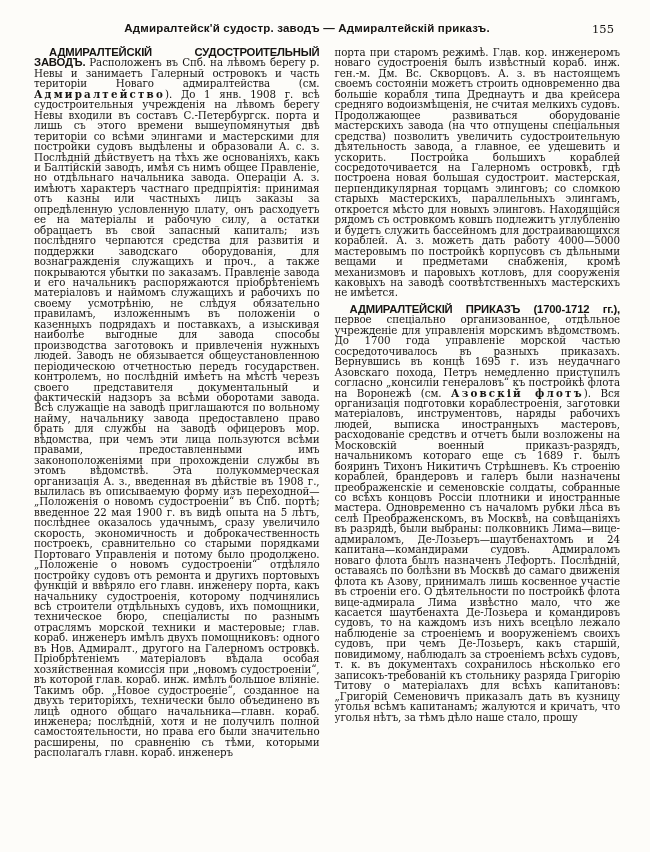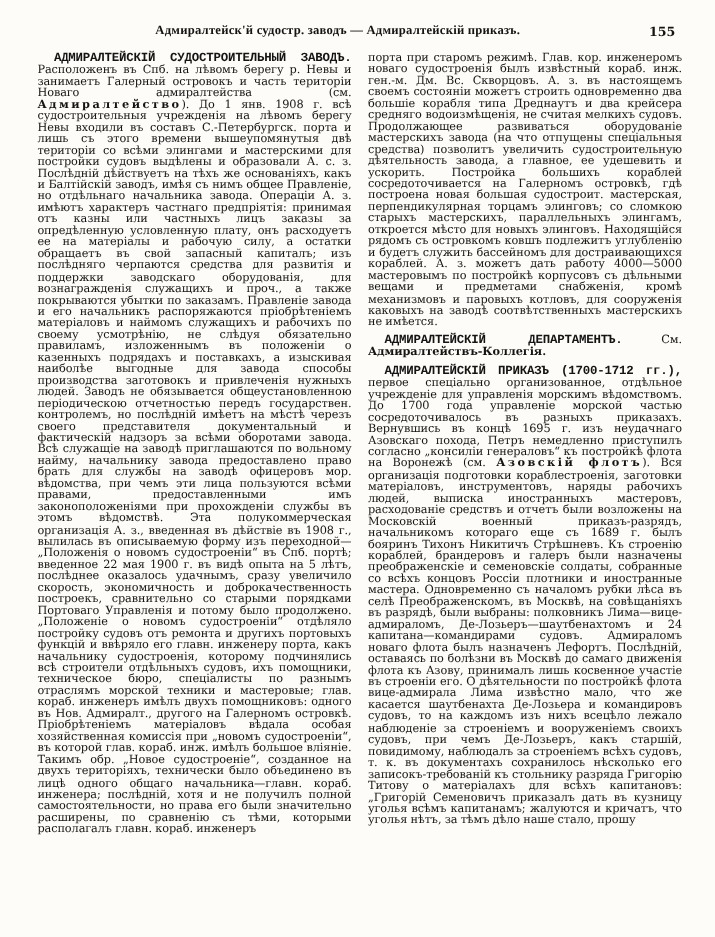--- a/index.html
+++ b/index.html
@@ -16,31 +16,31 @@
     width:650px;height:852px;
     box-sizing:border-box;
     padding:22px 30px 0 34px;
   }
   .running-head-row{
     position:relative;
     height:22px;
   }
   .running-head{
     text-align:center;
-    font-family:Liberation Serif, serif;
+    font-family:Liberation Sans, sans-serif;
     font-weight:700;
     font-size:11.5px;
     letter-spacing:.2px;
     padding-right:40px;
   }
   .page-number{
     position:absolute;
     right:6px;top:0;
     font-size:11.5px;
-    font-weight:700;
+    font-weight:400;
   }
   .columns{
     display:flex;
     gap:15px;
     margin-top:3px;
   }
   .col{
     width:286px;
     text-align:justify;
     font-size:10.3px;
@@ -48,21 +48,21 @@
     letter-spacing:-0.1px;
     word-spacing:-0.2px;
   }
   .para{
     margin:0;
     text-indent:0;
   }
   .para.indent{text-indent:15px;}
   .para.gap{margin-top:6px;}
   .run-h{
-    font-family:Liberation Mono, monospace;
+    font-family:Liberation Sans, sans-serif;
     font-weight:700;
     font-size:11.3px;
     letter-spacing:-0.2px;
   }
   .run-b{font-weight:700;}
   .run-i{}
   .run-sp{letter-spacing:2.2px;font-weight:bold;}
 </style>
 </head>
 <body>
@@ -71,17 +71,16 @@
   <div class="running-head-row">
     <div class="running-head">Адмиралтейск'й судостр. заводъ — Адмиралтейскій приказъ.</div>
     <div class="page-number">155</div>
   </div>
   <div class="columns">
     <div class="col">
         <p class="para indent"><span class="run-h">АДМИРАЛТЕЙСКІЙ СУДОСТРОИТЕЛЬНЫЙ ЗАВОДЪ. </span><span>Расположенъ въ Спб. на лѣвомъ берегу р. Невы и занимаетъ </span><span class="run-i">Галерный островокъ</span><span> и часть територіи </span><span class="run-i">Новаго адмиралтейства</span><span> (см. </span><span class="run-sp">Адмиралтейство</span><span>). До 1 янв. 1908 г. всѣ судостроительныя учрежденія на лѣвомъ берегу Невы входили въ составъ С.-Петербургск. порта и лишь съ этого времени вышеупомянутыя двѣ територіи со всѣми элингами и мастерскими для постройки судовъ выдѣлены и образовали А. с. з. Послѣдній дѣйствуетъ на тѣхъ же основаніяхъ, какъ и </span><span class="run-i">Балтійскій заводъ</span><span>, имѣя съ нимъ общее Правленіе, но отдѣльнаго начальника завода. Операціи А. з. имѣютъ характеръ частнаго предпріятія: принимая отъ казны или частныхъ лицъ заказы за опредѣленную условленную плату, онъ расходуетъ ее на матеріалы и рабочую силу, а остатки обращаетъ въ свой запасный капиталъ; изъ послѣдняго черпаются средства для развитія и поддержки заводскаго оборудованія, для вознагражденія служащихъ и проч., а также покрываются убытки по заказамъ. Правленіе завода и его начальникъ распоряжаются пріобрѣтеніемъ матеріаловъ и наймомъ служащихъ и рабочихъ по своему усмотрѣнію, не слѣдуя обязательно правиламъ, изложеннымъ въ положеніи о казенныхъ подрядахъ и поставкахъ, а изыскивая наиболѣе выгодные для завода способы производства заготовокъ и привлеченія нужныхъ людей. Заводъ не обязывается общеустановленною періодическою отчетностью передъ государствен. контролемъ, но послѣдній имѣетъ на мѣстѣ черезъ своего представителя документальный и фактическій надзоръ за всѣми оборотами завода. Всѣ служащіе на заводѣ приглашаются по вольному найму, начальнику завода предоставлено право брать для службы на заводѣ офицеровъ мор. вѣдомства, при чемъ эти лица пользуются всѣми правами, предоставленными имъ законоположеніями при прохожденіи службы въ этомъ вѣдомствѣ. Эта полукоммерческая организація А. з., введенная въ дѣйствіе въ 1908 г., вылилась въ описываемую форму изъ переходной—„Положенія о новомъ судостроеніи“ въ Спб. портѣ; введенное 22 мая 1900 г. въ видѣ опыта на 5 лѣтъ, послѣднее оказалось удачнымъ, сразу увеличило скорость, экономичность и доброкачественность построекъ, сравнительно со старыми порядками Портоваго Управленія и потому было продолжено. „Положеніе о новомъ судостроеніи“ отдѣляло постройку судовъ отъ ремонта и другихъ портовыхъ функцій и ввѣряло его главн. инженеру порта, какъ начальнику судостроенія, которому подчинялись всѣ строители отдѣльныхъ судовъ, ихъ помощники, техническое бюро, спеціалисты по разнымъ отраслямъ морской техники и мастеровые; глав. кораб. инженеръ имѣлъ двухъ помощниковъ: одного въ Нов. Адмиралт., другого на Галерномъ островкѣ. Пріобрѣтеніемъ матеріаловъ вѣдала особая хозяйственная комиссія при „новомъ судостроеніи“, въ которой глав. кораб. инж. имѣлъ большое вліяніе. Такимъ обр. „Новое судостроеніе“, созданное на двухъ територіяхъ, технически было объединено въ лицѣ одного общаго начальника—главн. кораб. инженера; послѣдній, хотя и не получилъ полной самостоятельности, но права его были значительно расширены, по сравненію съ тѣми, которыми располагалъ главн. кораб. инженеръ</span></p>
       </div>
     <div class="col">
         <p class="para"><span>порта при старомъ режимѣ. Глав. кор. инженеромъ новаго судостроенія былъ извѣстный кораб. инж. ген.-м. Дм. Вс. Скворцовъ. А. з. въ настоящемъ своемъ состояніи можетъ строить одновременно два большіе корабля типа </span><span class="run-i">Дреднаутъ</span><span> и два крейсера средняго водоизмѣщенія, не считая мелкихъ судовъ. Продолжающее развиваться оборудованіе мастерскихъ завода (на что отпущены спеціальныя средства) позволитъ увеличить судостроительную дѣятельность завода, а главное, ее удешевить и ускорить. Постройка большихъ кораблей сосредоточивается на Галерномъ островкѣ, гдѣ построена новая большая судостроит. мастерская, перпендикулярная торцамъ элинговъ; со сломкою старыхъ мастерскихъ, параллельныхъ элингамъ, откроется мѣсто для новыхъ элинговъ. Находящійся рядомъ съ островкомъ ковшъ подлежитъ углубленію и будетъ служить бассейномъ для достраивающихся кораблей. А. з. можетъ дать работу 4000—5000 мастеровымъ по постройкѣ корпусовъ съ дѣльными вещами и предметами снабженія, кромѣ механизмовъ и паровыхъ котловъ, для сооруженія каковыхъ на заводѣ соотвѣтственныхъ мастерскихъ не имѣется.</span></p>
-        <p class="para indent gap"><span class="run-h">АДМИРАЛТЕЙСКІЙ ДЕПАРТАМЕНТЪ.</span><span> См. </span><span class="run-b">Адмиралтействъ-Коллегія.</span></p>
         <p class="para indent gap"><span class="run-h">АДМИРАЛТЕЙСКІЙ ПРИКАЗЪ (1700-1712 гг.),</span><span> первое спеціально организованное, отдѣльное учрежденіе для управленія морскимъ вѣдомствомъ. До 1700 года управленіе морской частью сосредоточивалось въ разныхъ приказахъ. Вернувшись въ концѣ 1695 г. изъ неудачнаго Азовскаго похода, Петръ немедленно приступилъ согласно „консиліи генераловъ“ къ постройкѣ флота на Воронежѣ (см. </span><span class="run-sp">Азовскій флотъ</span><span>). Вся организація подготовки кораблестроенія, заготовки матеріаловъ, инструментовъ, наряды рабочихъ людей, выписка иностранныхъ мастеровъ, расходованіе средствъ и отчетъ были возложены на Московскій военный приказъ-разрядъ, начальникомъ котораго еще съ 1689 г. былъ бояринъ Тихонъ Никитичъ Стрѣшневъ. Къ строенію кораблей, брандеровъ и галеръ были назначены преображенскіе и семеновскіе солдаты, собранные со всѣхъ концовъ Россіи плотники и иностранные мастера. Одновременно съ началомъ рубки лѣса въ селѣ Преображенскомъ, въ Москвѣ, на совѣщаніяхъ въ разрядѣ, были выбраны: полковникъ Лима—вице-адмираломъ, Де-Лозьеръ—шаутбенахтомъ и 24 капитана—командирами судовъ. Адмираломъ новаго флота былъ назначенъ Лефортъ. Послѣдній, оставаясь по болѣзни въ Москвѣ до самаго движенія флота къ Азову, принималъ лишь косвенное участіе въ строеніи его. О дѣятельности по постройкѣ флота вице-адмирала Лима извѣстно мало, что же касается шаутбенахта Де-Лозьера и командировъ судовъ, то на каждомъ изъ нихъ всецѣло лежало наблюденіе за строеніемъ и вооруженіемъ своихъ судовъ, при чемъ Де-Лозьеръ, какъ старшій, повидимому, наблюдалъ за строеніемъ всѣхъ судовъ, т. к. въ документахъ сохранилось нѣсколько его записокъ-требованій къ стольнику разряда Григорію Титову о матеріалахъ для всѣхъ капитановъ: „Григорій Семеновичъ приказалъ дать въ кузницу уголья всѣмъ капитанамъ; жалуются и кричатъ, что уголья нѣтъ, за тѣмъ дѣло наше стало, прошу</span></p>
       </div>
   </div>
 </div>
 
 </body></html>

